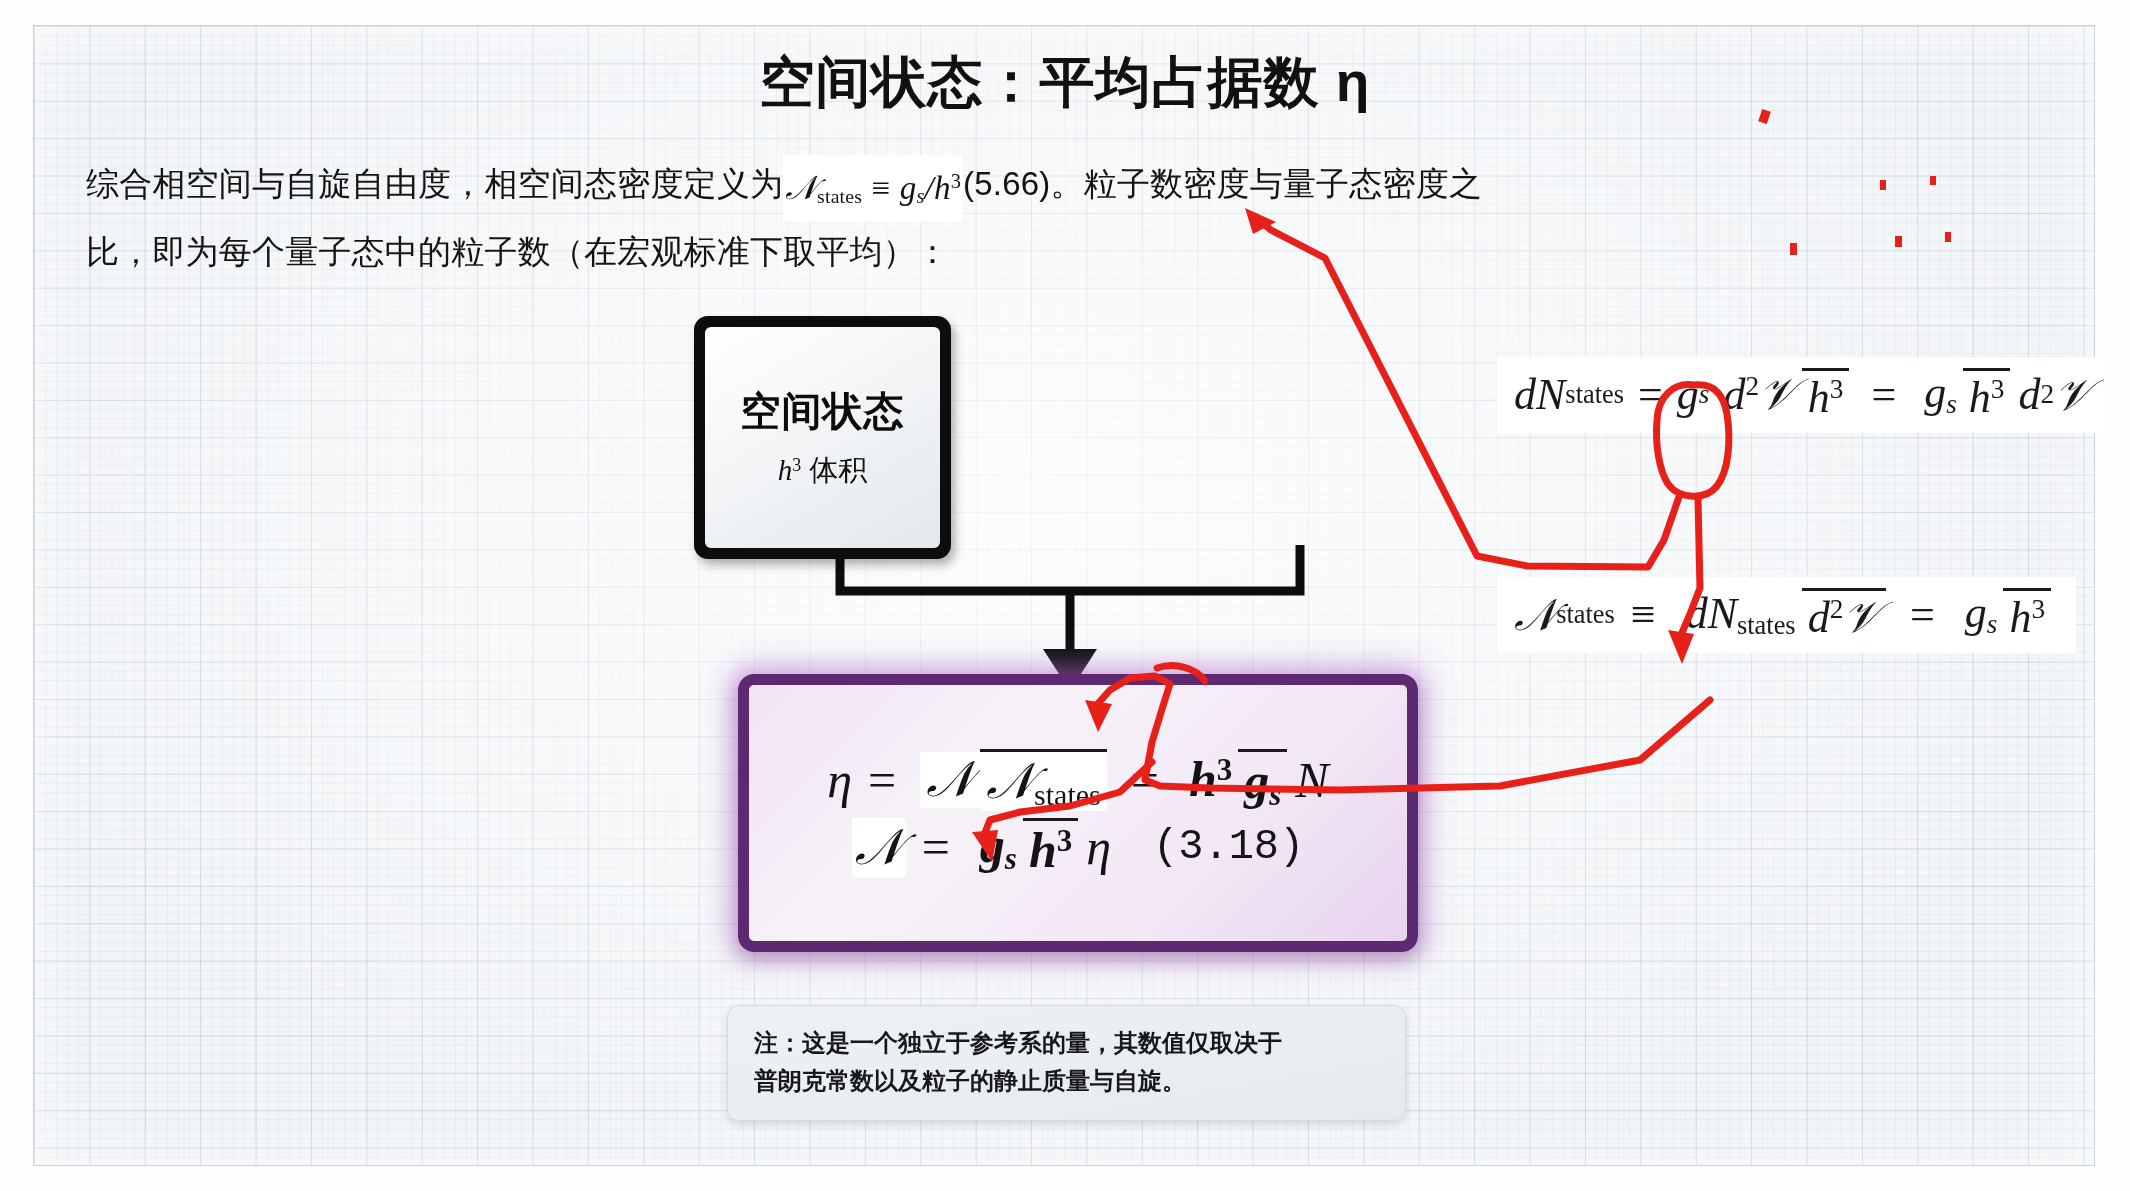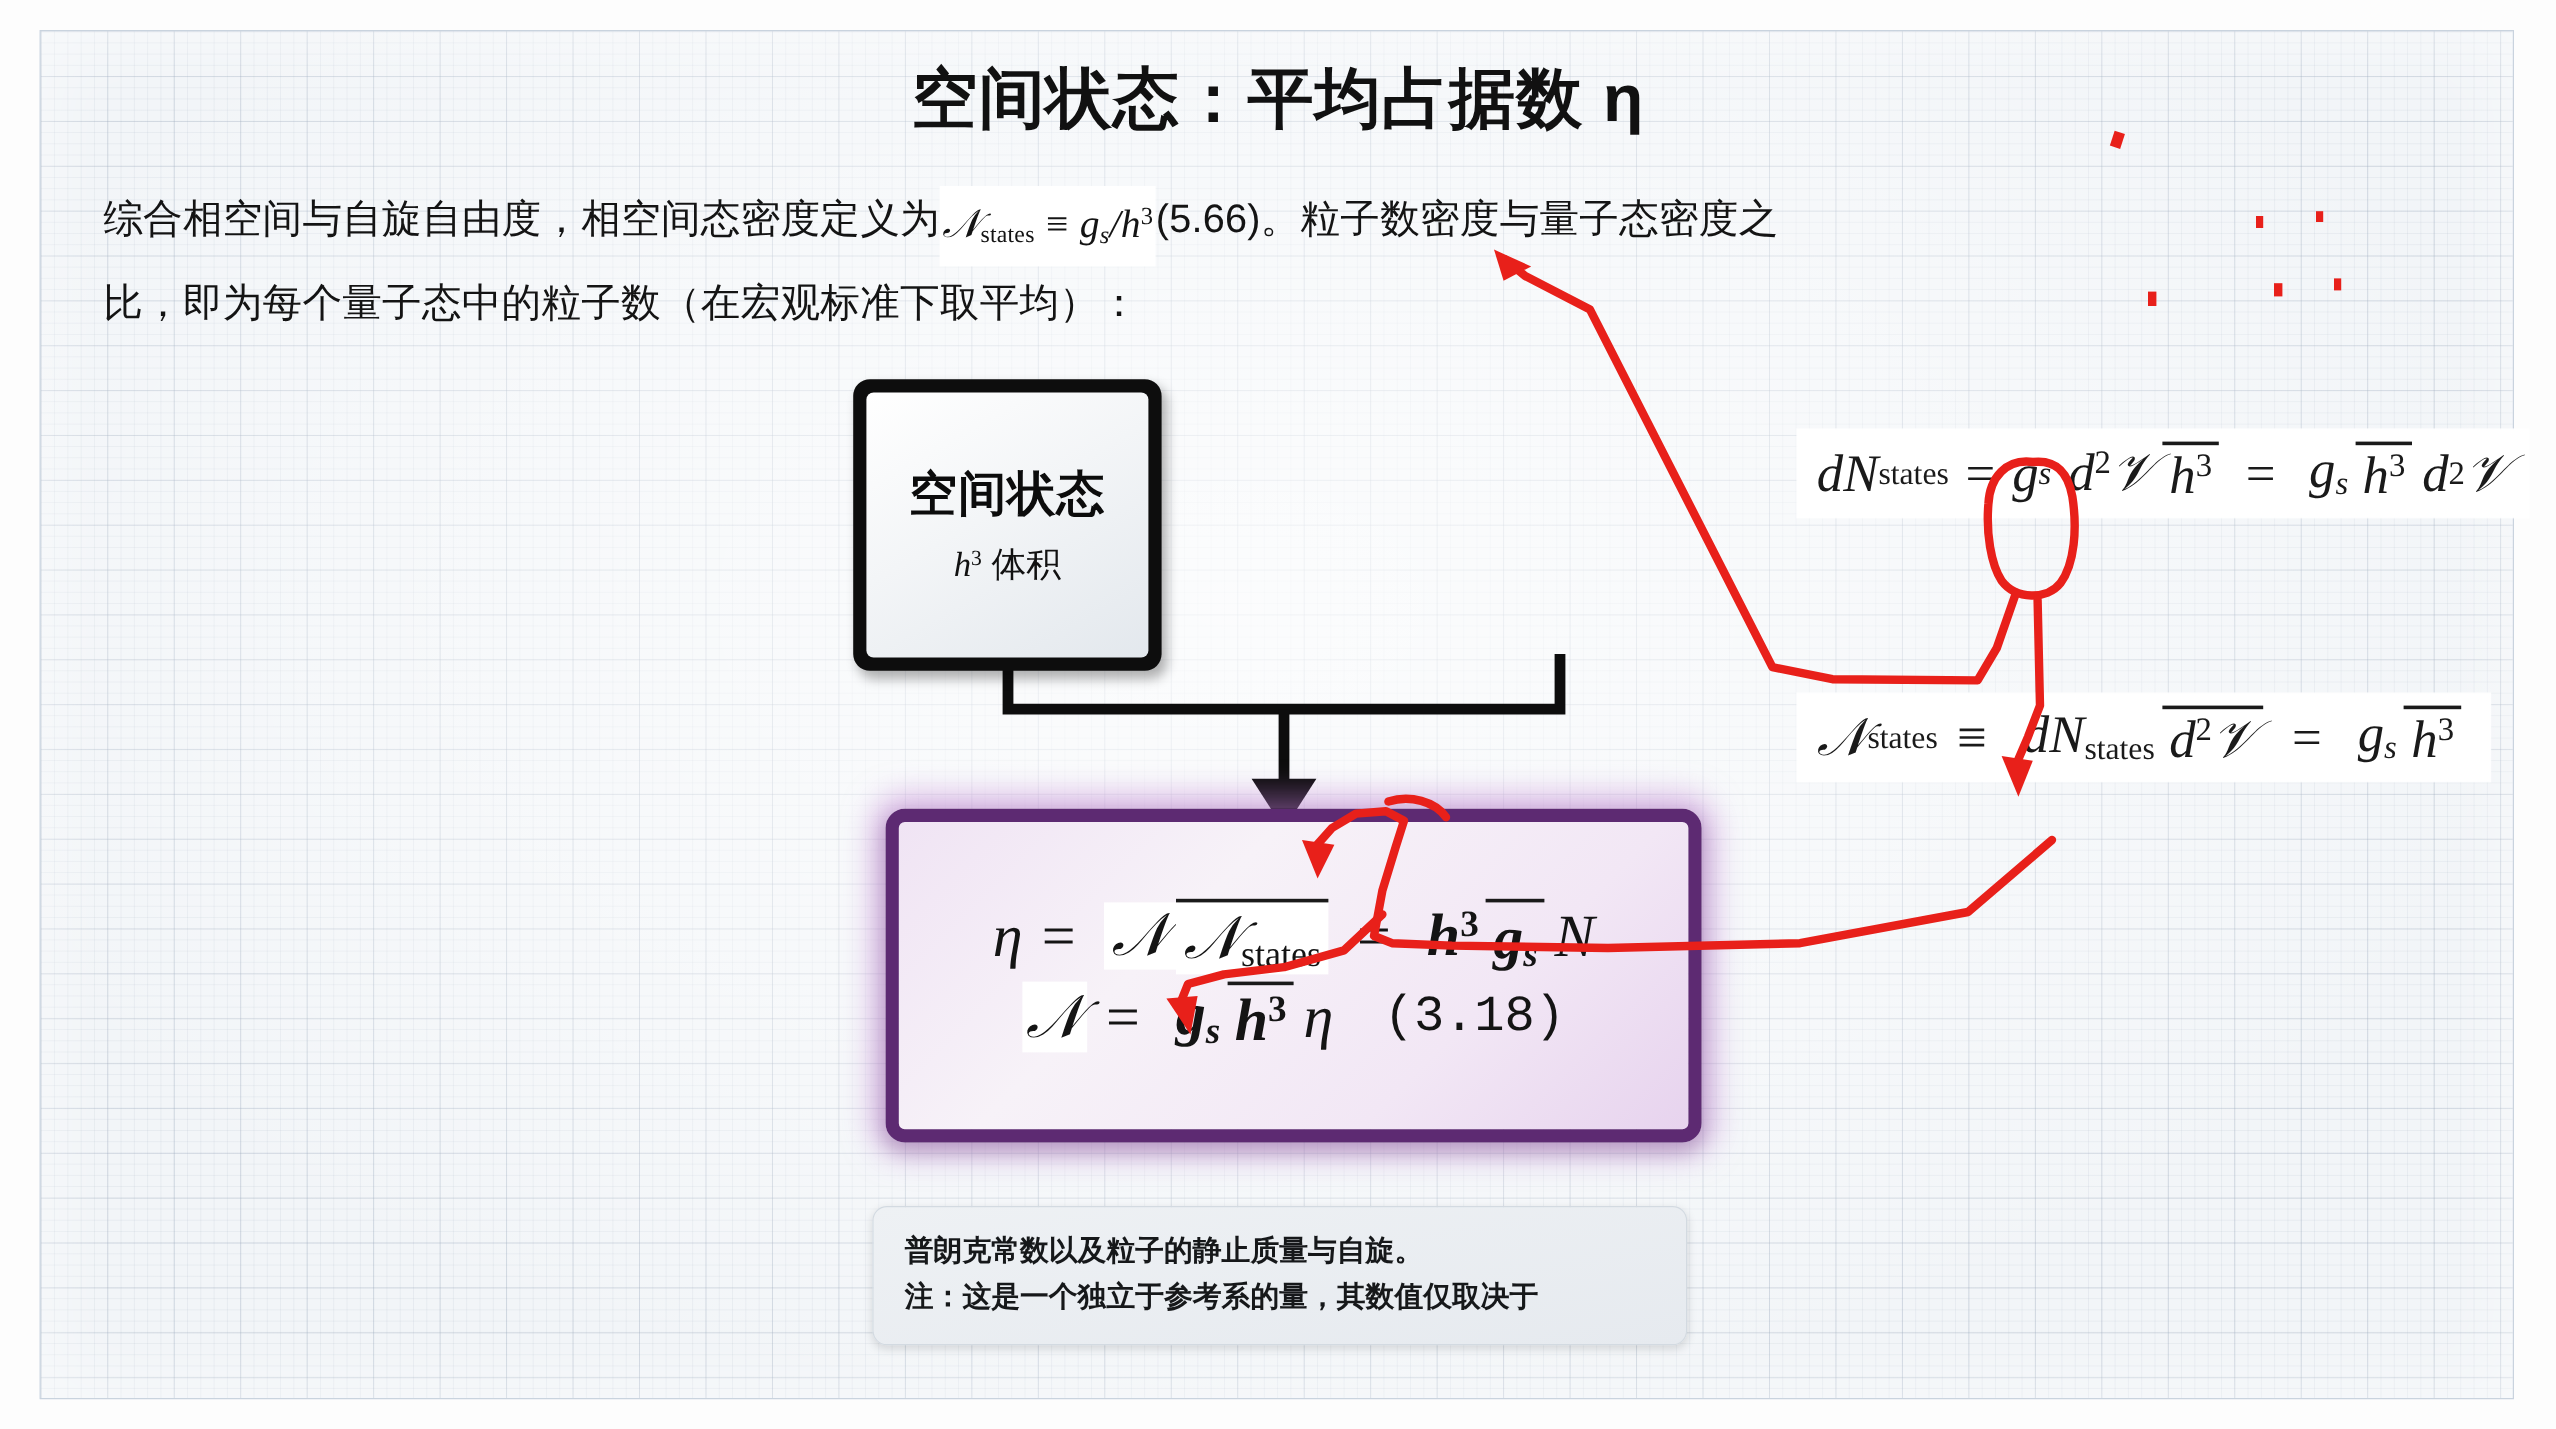--- a/index.html
+++ b/index.html
@@ -111,21 +111,21 @@
   .cbox-inner {
     width: 100%; height: 100%;
     border-radius: 6px;
     background: linear-gradient(150deg, #ffffff 0%, #f3f5f7 45%, #e3e8ed 100%);
     display: flex; flex-direction: column;
     align-items: center; justify-content: center;
   }
   .cbox-title { font-size: 40px; font-weight: bold; color: #0c0c0c; letter-spacing: 1px; }
   .cbox-sub   { font-size: 29px; color: #111111; margin-top: 12px; }
 
-  #box-space { left: 711px; top: 316px; width: 257px; height: 243px; text-align: right; }
+  #box-space { left: 694px; top: 316px; width: 257px; height: 243px; text-align: right; }
   #box-spin  { left: 1172px; top: 316px; width: 257px; height: 243px; }
 
   
   #connector { position: absolute; left: 690px; top: 545px; z-index: 4; }
 
   
   .fcard {
     position: absolute;
     background: #ffffff;
     padding: 10px 16px;
@@ -275,22 +275,22 @@
       <span class="frac">
         <span class="num"><span class="m" style="font-weight:bold">g</span><span class="subi" style="font-weight:bold">s</span></span>
         <span class="den"><span class="m" style="font-weight:bold">h</span><span class="sup" style="font-weight:bold">3</span></span>
       </span>
       <span class="m">η</span>
       <span id="eq-number">(3.18)</span>
     </div>
   </div>
 
   <div id="note-box">
+    <div>注：这是一个独立于参考系的量，其数值仅取决于</div>
     <div>普朗克常数以及粒子的静止质量与自旋。</div>
-    <div>注：这是一个独立于参考系的量，其数值仅取决于</div>
   </div>
 
   <svg id="ink" width="2130" height="1191">
     <g stroke="#e8201a" fill="none" stroke-width="7" stroke-linecap="round" stroke-linejoin="round">
 
       <path d="M 1694 385 C 1672 382 1658 398 1657 420 C 1655 444 1659 470 1668 484
                C 1680 500 1706 500 1717 486 C 1729 470 1731 440 1727 414
                C 1723 392 1712 383 1694 385 Z"></path>
 
       <path d="M 1680 494 L 1664 540 L 1648 567 L 1527 566 L 1477 556

